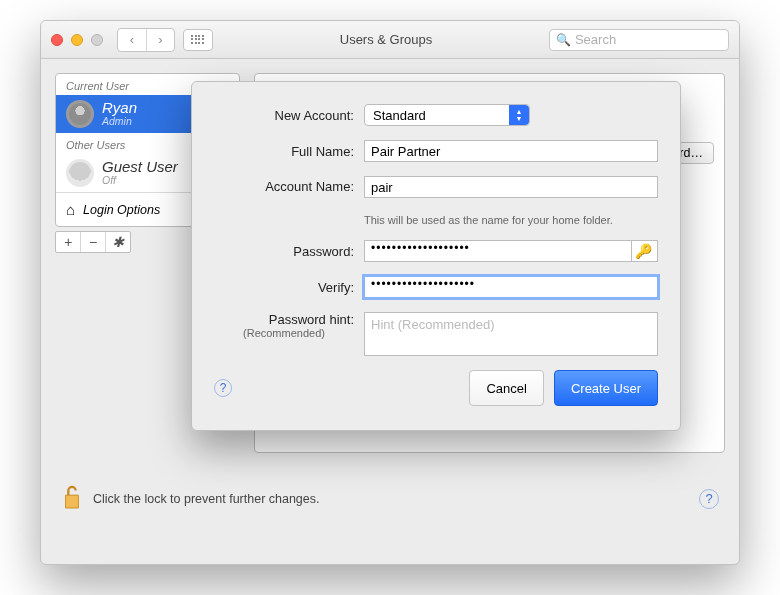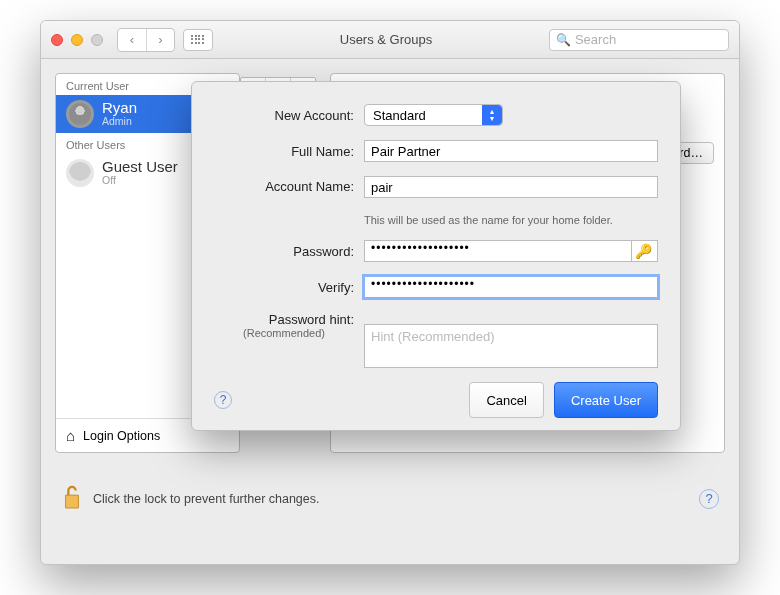--- a/index.html
+++ b/index.html
@@ -107,41 +107,41 @@
       background:#ededed; border:1px solid #bfbfbf; border-radius:6px;
       box-shadow: 0 18px 40px rgba(0,0,0,0.35);
       padding: 22px 22px 14px;
     }
     .form-row { display:flex; align-items:center; margin-bottom: 14px; }
     .form-row.top-align { align-items:flex-start; }
     .form-label { width: 150px; text-align:right; padding-right: 10px; color:#222; font-size:13px; }
     .sub-label { font-size:11px; color:#666;text-align:center; }
     .form-field { flex:1; position:relative; }
     .select {
-      width: 139px; height: 22px; background:#fff; border:1px solid #bcbcbc; border-radius:4px;
+      width: 166px; height: 22px; background:#fff; border:1px solid #bcbcbc; border-radius:4px;
       display:flex; align-items:center; padding:0 8px; font-size:13px; position:relative;
     }
     .select-arrows {
       position:absolute; right:0; top:0; height:100%; width:20px;
       background:#2f72ff; border-radius: 0 4px 4px 0;
       display:flex; flex-direction:column; align-items:center; justify-content:center;
       color:#fff; font-size:7px; line-height:7px;
     }
     .txt {
       width: 100%; height: 22px; background:#fff; border:1px solid #bcbcbc;
       padding:0 6px; font-size:13px;
     }
     .txt.focused { outline: 3px solid #8ab4f8; outline-offset:-1px; border-color:#6fa1ef; }
     .hint-below { font-size:11px; color:#666; margin-top:16px; }
     .pw-field-wrap { display:flex; gap:0; }
     .pw-field-wrap .txt { flex:1; }
     .key-btn { width:26px; height:22px; border:1px solid #bcbcbc; border-left:none; background:#fff; display:flex; align-items:center; justify-content:center; font-size:14px; }
     .textarea {
       width:100%; height:44px; border:1px solid #bcbcbc; background:#fff;
-      padding:4px 6px; font-size:13px; color:#bbb;margin-top:12px;
+      padding:4px 6px; font-size:13px; color:#bbb;
     }
     .sheet-footer { display:flex; align-items:center; gap:10px; margin-top:6px; }
     .help-circ.small { width:18px; height:18px; font-size:12px; }
     .btn {
       height: 36px; padding: 0 16px; border-radius:4px; font-size:13px;
       border:1px solid #c4c4c4; background:linear-gradient(#fff,#f2f2f2);
     }
     .btn.primary { background: linear-gradient(#5a9bff, #1f6cf6); color:#fff; border-color:#1a5de0; }
     .dots { letter-spacing:1px; font-size:12px; color:#000; }
   </style>
@@ -177,21 +177,21 @@
     </div>
     <div class="title-text">Users &amp; Groups</div>
     <div class="searchbox">
       <span class="search-icon">🔍</span>
       <span>Search</span>
     </div>
   </div>
 
   <div class="content">
     <div class="panel">
-      <div style="display:flex; flex-direction:row;">
+      <div style="display:flex; flex-direction:column;font-style:italic;">
         <div class="sidebar">
           <div class="section-label">Current User</div>
           <div class="user-row selected">
             <div class="avatar"></div>
             <div>
               <div class="uname">Ryan</div>
               <div class="urole">Admin</div>
             </div>
           </div>
           <div class="section-label">Other Users</div>

